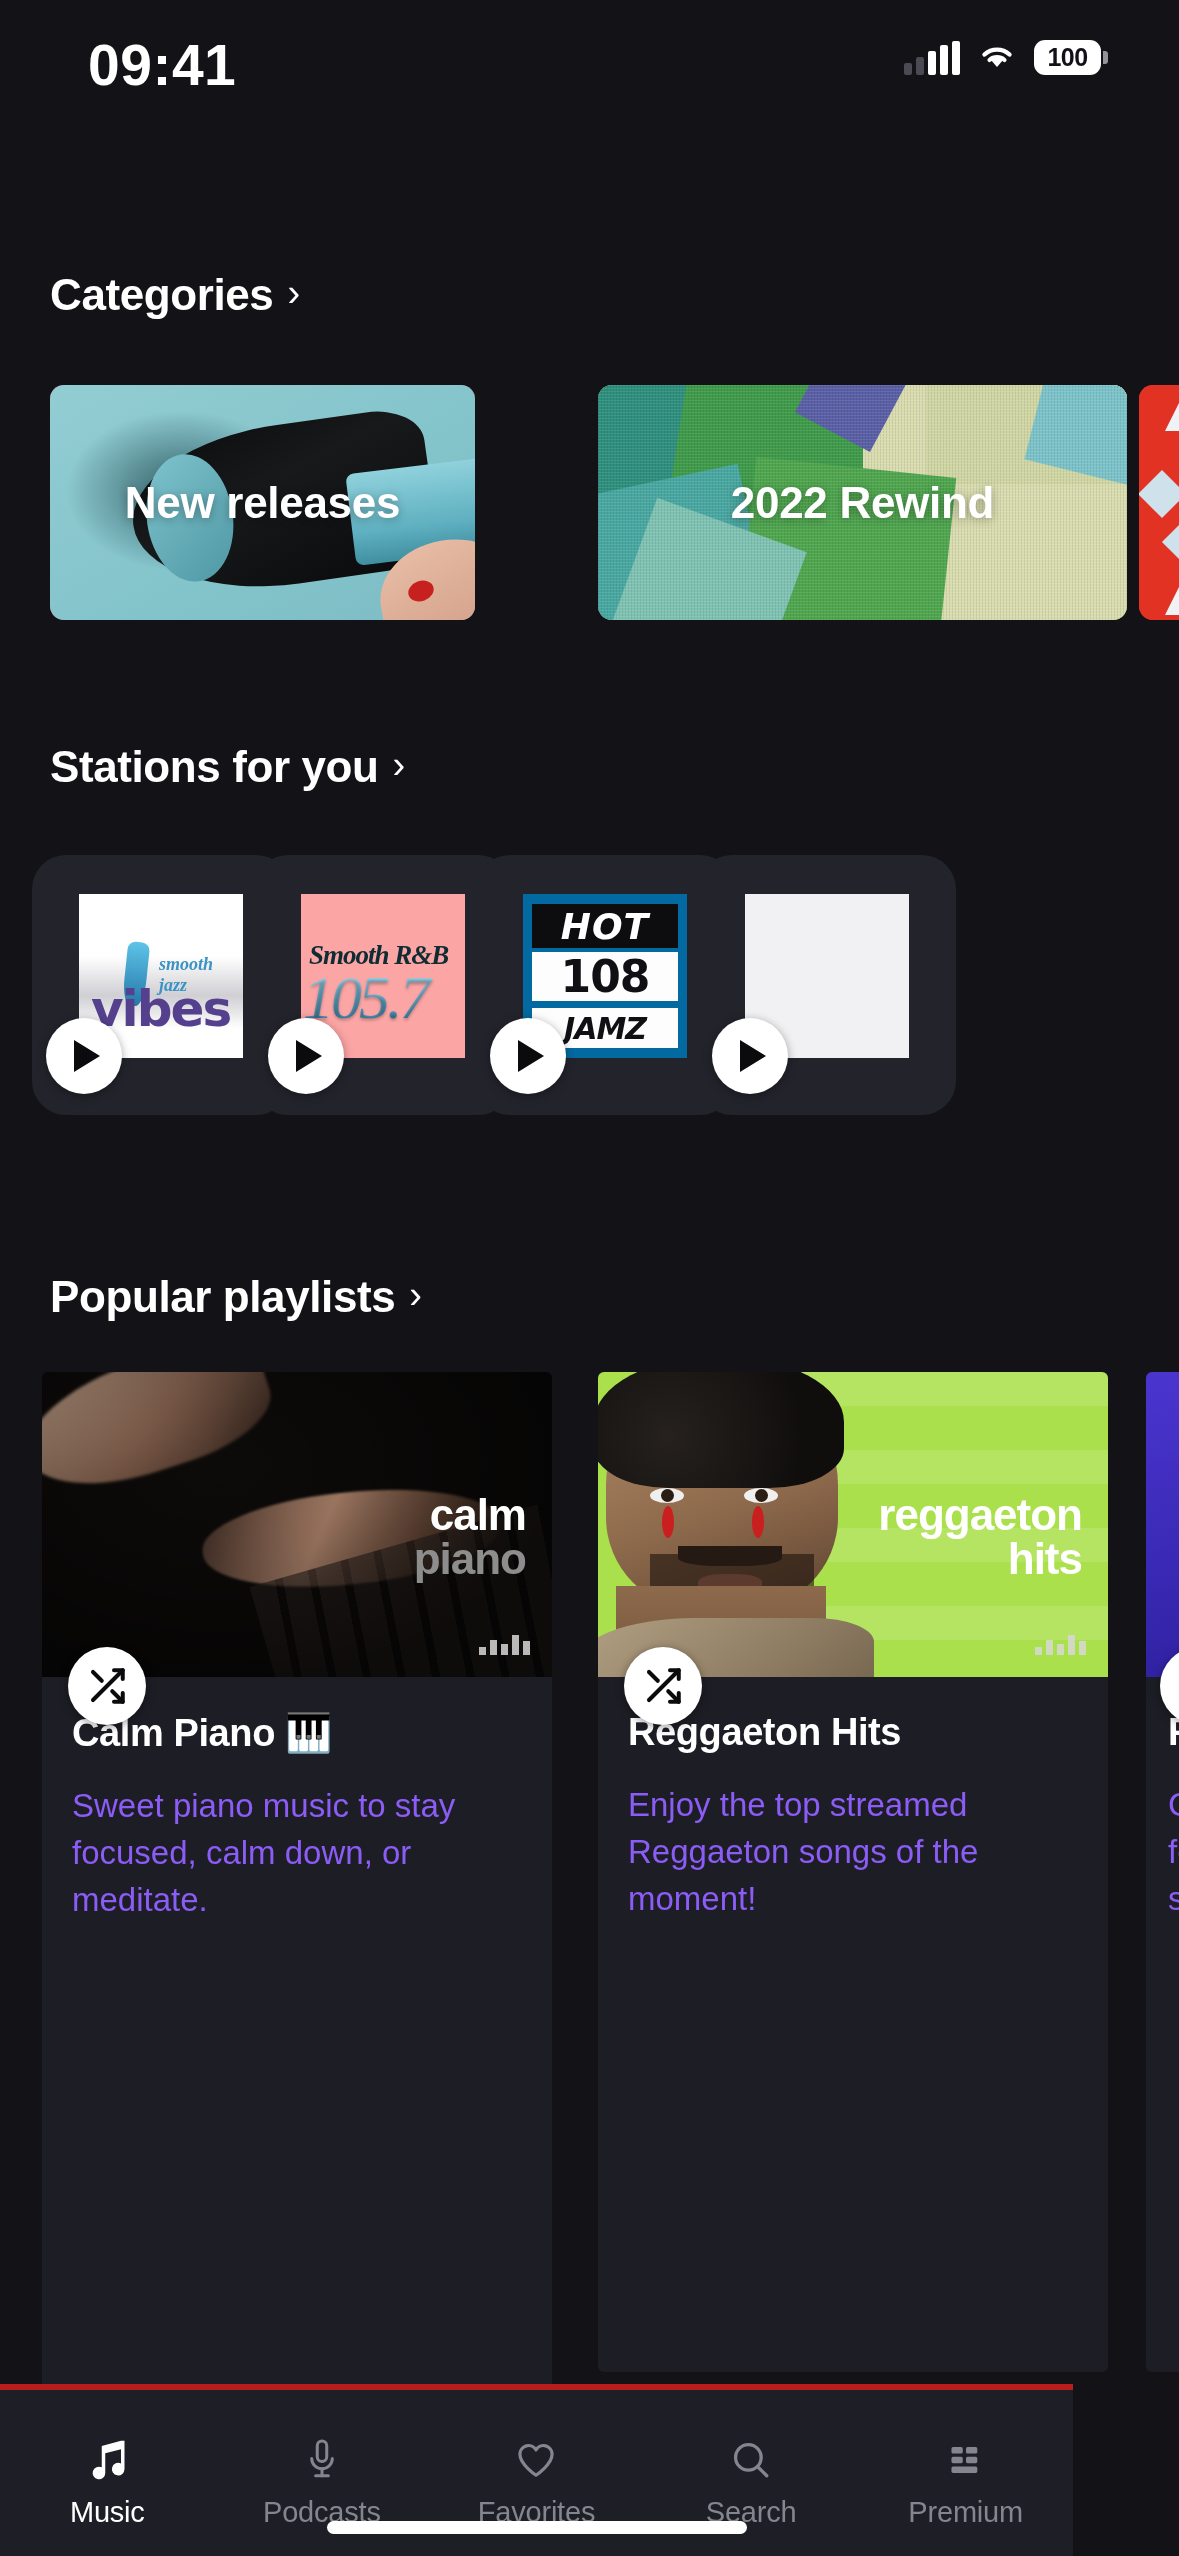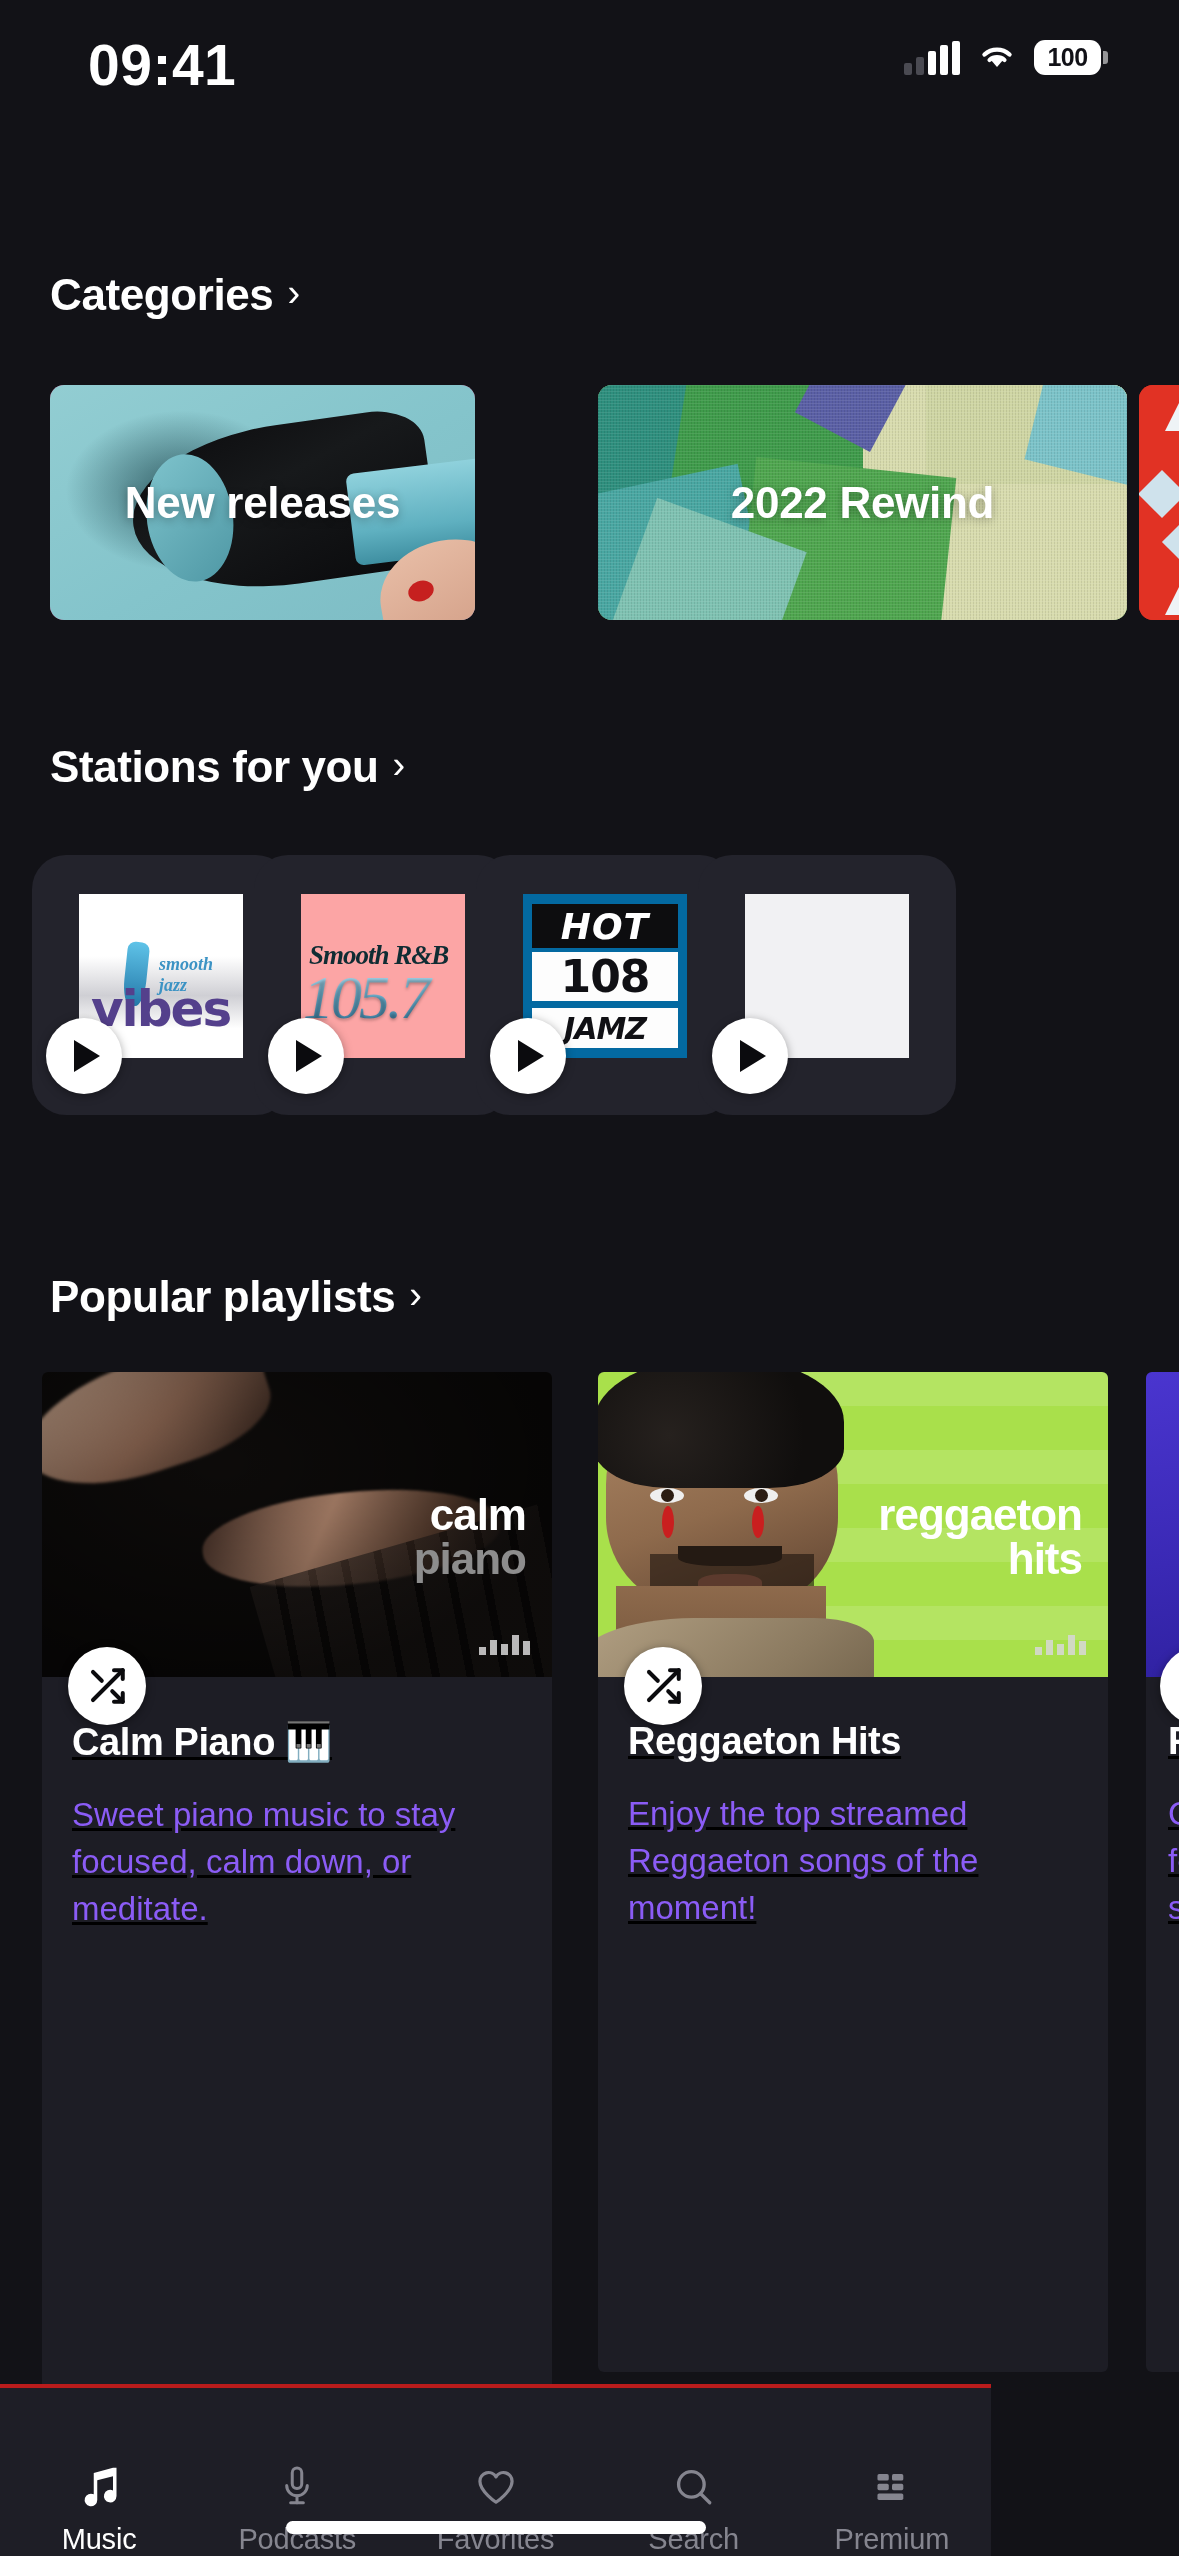--- a/index.html
+++ b/index.html
@@ -211,21 +211,21 @@
   }
   .eq-mark i{ display:block; width:7px; background:#d8d8d8; }
   .eq-mark i:nth-child(1){height:8px;} .eq-mark i:nth-child(2){height:15px;}
   .eq-mark i:nth-child(3){height:11px;} .eq-mark i:nth-child(4){height:20px;}
   .eq-mark i:nth-child(5){height:14px;}
   .shuffle-btn {
     position:absolute; left:26px; top:275px; width:78px; height:78px; border-radius:50%;
     background:#ffffff; z-index:8; display:flex;align-items:center;justify-content:center;
     box-shadow:0 2px 10px rgba(0,0,0,.4);
   }
-  .pl-info { padding:43px 30px 0 30px;text-decoration:underline; }
+  .pl-info { padding:34px 30px 0 30px; }
   .pl-title {
     font-size:38px; font-weight:700; color:#ffffff; letter-spacing:-0.4px;
     white-space:nowrap; overflow:hidden;
   }
   .pl-desc {
     margin-top:28px; font-size:33px; line-height:1.42; color:#8b5cf6; font-weight:400;
   }
 
   
   .art-calm { background:#0d0b0a; }
@@ -297,23 +297,23 @@
   .art-regg .lip{
     position:absolute; left:92px; top:196px; width:64px; height:20px; border-radius:40%;
     background:#5c3a2d;
   }
 
   
   .art-blue{ background:linear-gradient(170deg,#4a35cf 0%,#3a29b5 60%,#2f21a0 100%); }
 
   
   #tabbar {
-    position:absolute; left:0; bottom:0; width:991px; height:172px;
-    background:#1e1e26; border-top:4px solid #b91c1c;
-    display:flex; align-items:flex-end; padding-top:20px;
+    position:absolute; left:0; bottom:0; width:1073px; height:172px;
+    background:#1e1e26; border-top:6px solid #b91c1c;
+    display:flex; align-items:center; padding-top:20px;
   }
   .tab { flex:1; display:flex; flex-direction:column; align-items:center; gap:13px; }
   .tab .ticon { height:46px; display:flex; align-items:center; justify-content:center;}
   .tab .tlabel { font-size:29px; font-weight:500; letter-spacing:-0.2px; }
   .tab.active .tlabel { color:#ffffff; }
   .tab .tlabel { color:#85858f; }
   #home-indicator {
     position:absolute; left:50%; transform:translateX(-50%); bottom:22px;
     width:420px; height:13px; border-radius:7px; background:#ffffff;
   }

